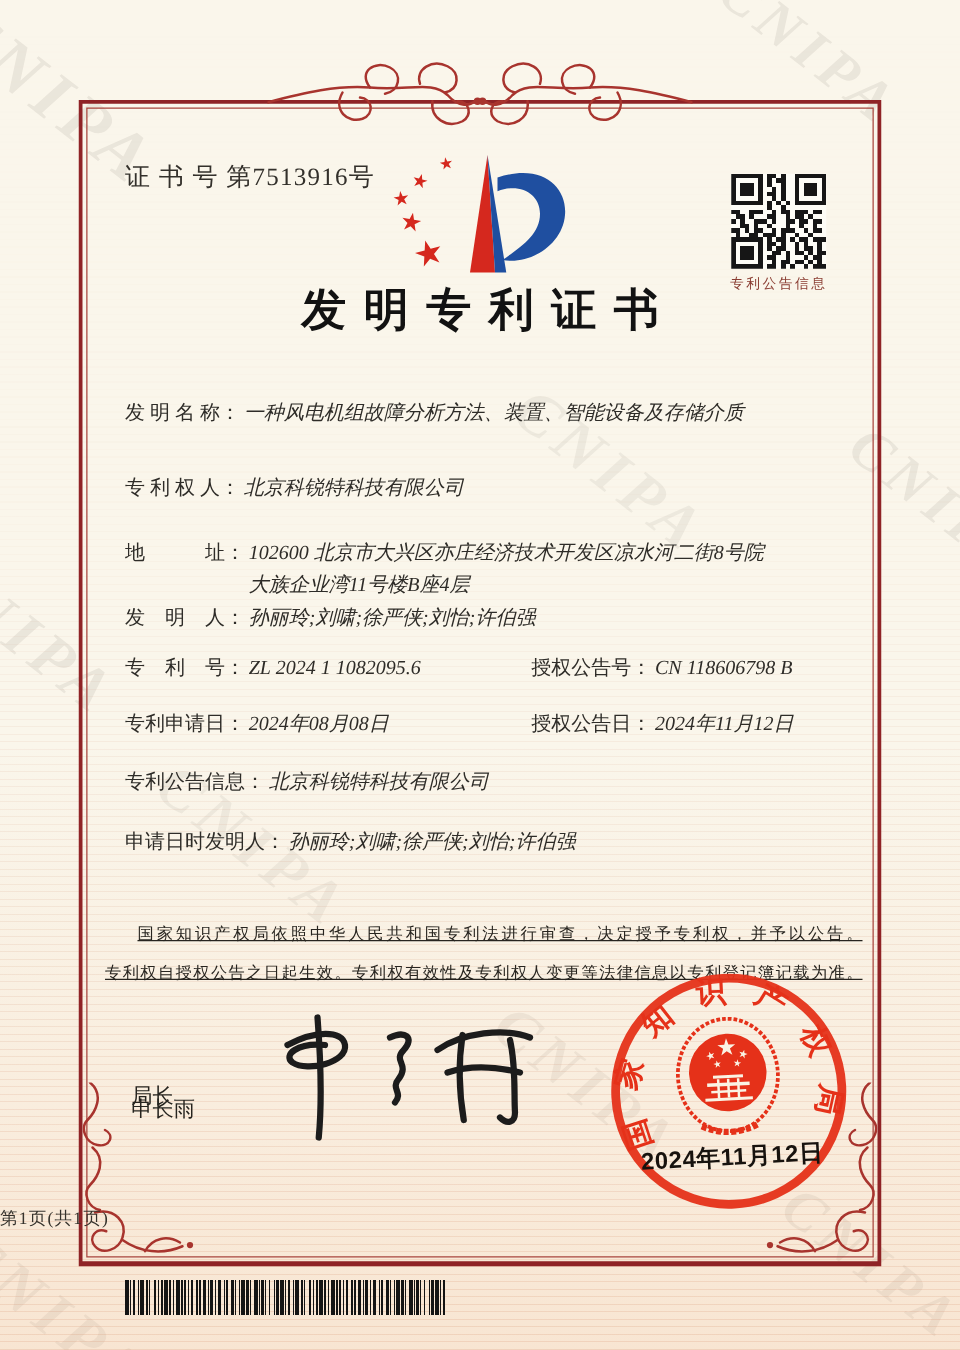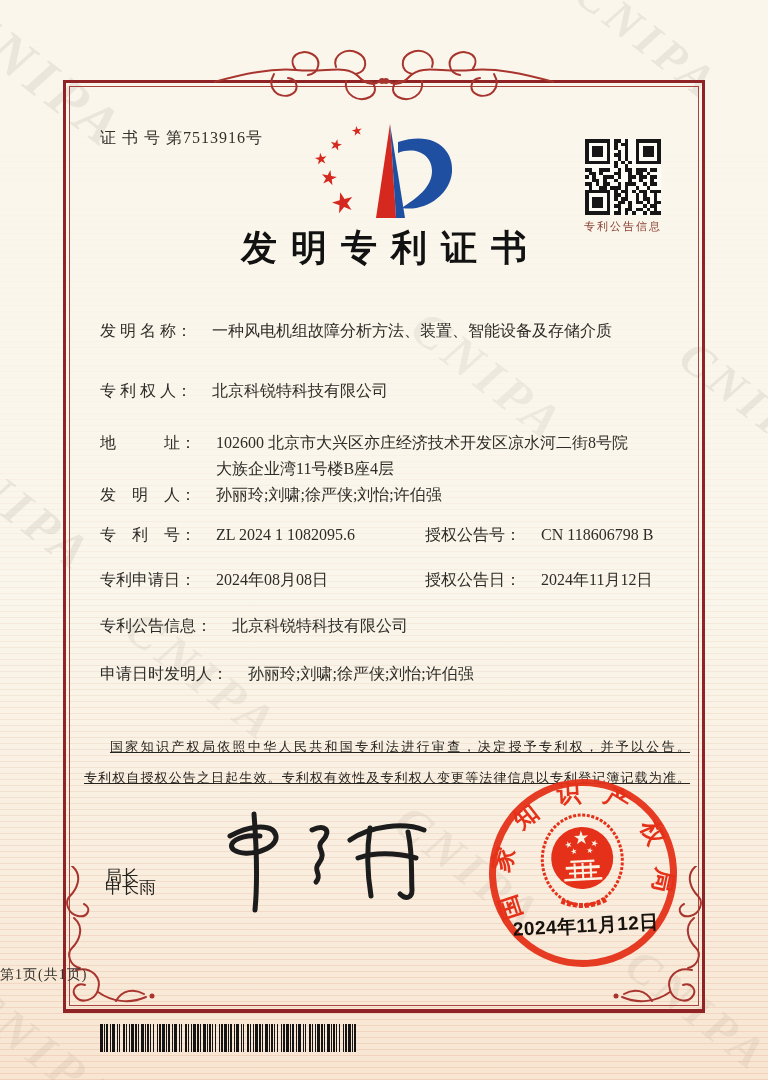--- a/index.html
+++ b/index.html
@@ -35,29 +35,29 @@
   }
   
   .frame{
     position:absolute;left:63px;top:80px;width:642px;height:933px;
     border:3px solid #8f2326;border-bottom-width:4px;z-index:1;box-sizing:border-box;
   }
   .frame::before{
     content:"";position:absolute;inset:3px;border:1px solid #a8443d;
   }
   
-  .certno{left:100px;top:128px;font-size:16px;letter-spacing:1px;color:#33302b;z-index:2;font-family:Liberation Serif, serif;}
+  .certno{left:100px;top:128px;font-size:20px;letter-spacing:1px;color:#33302b;z-index:2;font-family:Liberation Serif, serif;}
   .title{
     left:0;top:224px;width:768px;text-align:center;
     font-size:36px;font-weight:bold;letter-spacing:14px;text-indent:14px;
     color:#121212;z-index:2;
   }
   .row{position:absolute;left:100px;width:594px;font-size:16px;line-height:26px;z-index:2;color:#2e2c28;}
   .row .lbl{color:#2e2c28;}
-  .row .val{margin-left:20px;}
+  .row .val{margin-left:3px;font-style:italic;}
   .row .val.multiline{display:inline-block;vertical-align:top;white-space:pre-line;max-width:470px;}
   .row .col2{position:absolute;left:325px;top:0;}
   .statement{
     position:absolute;left:84px;top:731px;width:606px;z-index:2;
     font-size:13px;line-height:31px;color:#27241f;text-decoration:underline;
   }
   .statement .l1{text-indent:2em;text-align:justify;text-align-last:justify;}
   .statement .l2{text-align:justify;text-align-last:justify;}
   .director{position:absolute;left:105px;z-index:2;font-family:"Liberation Sans","DejaVu Sans",sans-serif;font-size:17px;color:#26241f;}
   .footer{

